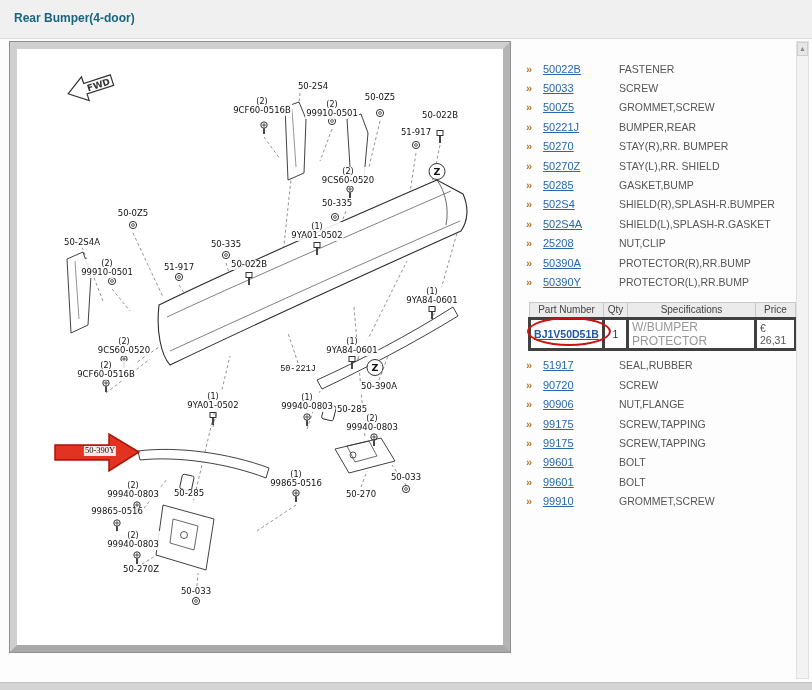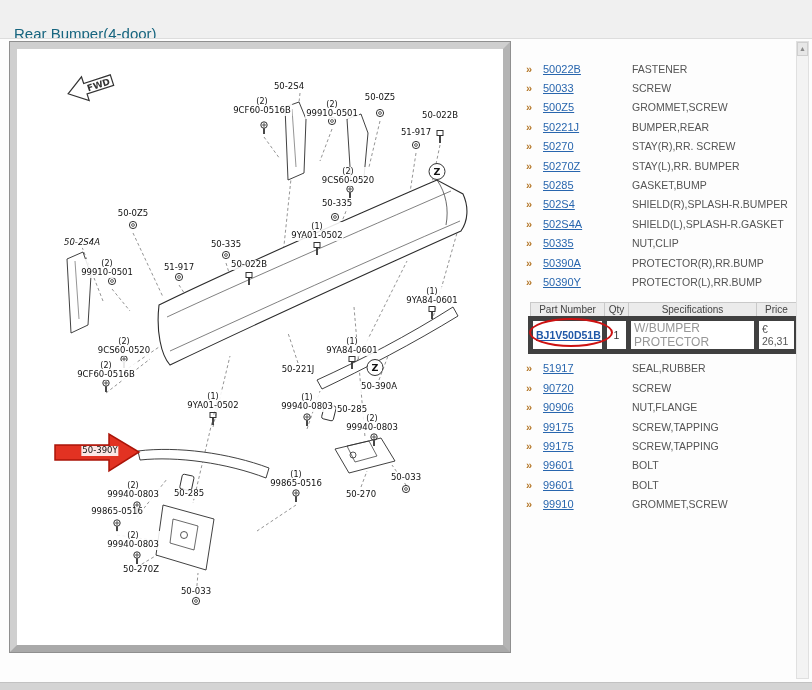--- a/index.html
+++ b/index.html
@@ -1,43 +1,43 @@
 <!DOCTYPE html>
 <html><head>
 <meta charset="utf-8">
 <style>
   *{margin:0;padding:0;box-sizing:border-box}
   html,body{width:812px;height:690px}
   body{position:relative;background:#f0f0f0;font-family:"Liberation Sans",sans-serif;overflow:hidden}
-  .page-title{position:absolute;left:14px;top:25px;font-size:15px;font-weight:normal;color:#17657f}
+  .page-title{position:absolute;left:14px;top:11px;font-size:12px;font-weight:bold;color:#17657f}
   .content{position:absolute;left:0;top:38px;width:812px;height:644px;background:#fdfdfd;border-top:1px solid #ddd}
   
   .frame{position:absolute;left:10px;top:3px;width:500px;height:610px;background:#fff;
          border:7px solid #c4c4c4;border-top-color:#cfcfcf;border-left-color:#cfcfcf;
          border-bottom-color:#a9a9a9;border-right-color:#b4b4b4;outline:1px solid #8f8f8f}
   .frame svg{position:absolute;left:0;top:0}
   #dlabels{position:absolute;left:0;top:0;width:486px;height:596px;pointer-events:none}
   .dl{position:absolute;transform:translateX(-50%);font-size:8.5px;line-height:1.15;color:#111;
       background:rgba(255,255,255,.88);text-align:center;white-space:nowrap;
       font-family:"DejaVu Sans",sans-serif;padding:0 1px}
   .dl .q{display:block;font-size:8px}
   .dl.z{width:17px;height:17px;border:1px solid #333;border-radius:50%;line-height:15px;
         font-size:9.5px;background:#fff;padding:0;font-weight:bold}
   svg text{font-family:"DejaVu Sans",sans-serif;font-weight:bold}
   
   .plist{position:absolute;left:526px;top:20px;width:280px}
   .prow{display:flex;align-items:center;height:19.4px}
   .chev{width:17px;color:#b5792b;font-size:11px;font-weight:bold;letter-spacing:-1px}
-  .pcode{width:89px;font-size:11px;color:#2866ae;text-decoration:underline}
+  .pcode{width:76px;font-size:11px;color:#2866ae;text-decoration:underline}
   .pdesc{font-size:10.5px;color:#555;white-space:nowrap}
   
   .spec-table{border-collapse:collapse;table-layout:fixed;width:266px;margin:10px 0 5px 2px}
   .spec-table th{background:#ebebeb;border:1px solid #c9c9c9;font-size:10px;font-weight:normal;
                  color:#444;height:16px;padding:0;text-align:center}
-  .spec-table td{border:5px solid #404040;font-size:10.5px;height:24px;padding:0 3px;background:#fff}
+  .spec-table td{border:3px solid #404040;font-size:10.5px;height:24px;padding:0 3px;background:#fff}
   td.pn-cell{position:relative;text-align:center}
   td.pn-cell a{color:#2058a8;font-weight:bold;font-size:10.5px;text-decoration:underline}
   .ellipse{position:absolute;left:-4px;top:-3px;width:84px;height:29px;border:2.5px solid #cc1111;
            border-radius:50%;pointer-events:none}
   td.qty-cell{text-align:center;color:#333}
   td.spec-cell{color:#979797;font-size:12px}
   td.price-cell{color:#555}
   
   .vscroll{position:absolute;right:3px;top:2px;width:13px;height:638px;background:#f3f3f3;border:1px solid #e0e0e0}
   .sb-up{height:14px;background:#e7e7e7;border:1px solid #cfcfcf;font-size:7px;color:#8a8a8a;
@@ -167,46 +167,46 @@
       </g>
 
       <g transform="rotate(-18 72 38)">
         <polygon points="50,38 68,26 68,33 96,33 96,44 68,44 68,51" fill="#fff" stroke="#333" stroke-width="1.2"></polygon>
         <text x="70" y="42" font-size="9" fill="#333">FWD</text>
       </g>
 
       <polygon points="38,396 92,396 92,385 122,403 92,422 92,411 38,411" fill="#e23222" stroke="#aa1408" stroke-width="1.5"></polygon>
     </svg>
     <div id="dlabels">
-        <div class="dl" style="left: 272px; top: 33px;"><span>50-2S4</span></div>
+        <div class="dl" style="left: 296px; top: 33px;"><span>50-2S4</span></div>
         <div class="dl" style="left: 245px; top: 48px;"><span class="q">(2)</span><span>9CF60-0516B</span></div>
         <div class="dl" style="left: 315px; top: 51px;"><span class="q">(2)</span><span>99910-0501</span></div>
         <div class="dl" style="left: 363px; top: 44px;"><span>50-0Z5</span></div>
         <div class="dl" style="left: 423px; top: 62px;"><span>50-022B</span></div>
         <div class="dl" style="left: 399px; top: 79px;"><span>51-917</span></div>
         <div class="dl" style="left: 331px; top: 118px;"><span class="q">(2)</span><span>9CS60-0520</span></div>
         <div class="dl" style="left: 320px; top: 150px;"><span>50-335</span></div>
         <div class="dl" style="left: 300px; top: 173px;"><span class="q">(1)</span><span>9YA01-0502</span></div>
         <div class="dl" style="left: 116px; top: 160px;"><span>50-0Z5</span></div>
-        <div class="dl" style="left: 65px; top: 189px; font-style: italic;"><span>50-2S4A</span></div>
+        <div class="dl" style="left: 65px; top: 189px;"><span>50-2S4A</span></div>
         <div class="dl" style="left: 90px; top: 210px;"><span class="q">(2)</span><span>99910-0501</span></div>
         <div class="dl" style="left: 162px; top: 214px;"><span>51-917</span></div>
         <div class="dl" style="left: 209px; top: 191px;"><span>50-335</span></div>
         <div class="dl" style="left: 232px; top: 211px;"><span>50-022B</span></div>
         <div class="dl" style="left: 107px; top: 288px;"><span class="q">(2)</span><span>9CS60-0520</span></div>
         <div class="dl" style="left: 89px; top: 312px;"><span class="q">(2)</span><span>9CF60-0516B</span></div>
         <div class="dl" style="left: 415px; top: 238px;"><span class="q">(1)</span><span>9YA84-0601</span></div>
         <div class="dl" style="left: 335px; top: 288px;"><span class="q">(1)</span><span>9YA84-0601</span></div>
-        <div class="dl" style="left: 281px; top: 316px;"><span>50-221J</span></div>
+        <div class="dl" style="left: 281px; top: 316px; font-family: Liberation Mono, monospace;"><span>50-221J</span></div>
         <div class="dl" style="left: 196px; top: 343px;"><span class="q">(1)</span><span>9YA01-0502</span></div>
         <div class="dl" style="left: 362px; top: 333px;"><span>50-390A</span></div>
         <div class="dl" style="left: 290px; top: 344px;"><span class="q">(1)</span><span>99940-0803</span></div>
         <div class="dl" style="left: 335px; top: 356px;"><span>50-285</span></div>
         <div class="dl" style="left: 355px; top: 365px;"><span class="q">(2)</span><span>99940-0803</span></div>
-        <div class="dl" style="left: 83px; top: 397px;"><span>50-390Y</span></div>
+        <div class="dl" style="left: 83px; top: 397px; font-family: Liberation Serif, serif;"><span>50-390Y</span></div>
         <div class="dl" style="left: 279px; top: 421px;"><span class="q">(1)</span><span>99865-0516</span></div>
         <div class="dl" style="left: 116px; top: 432px;"><span class="q">(2)</span><span>99940-0803</span></div>
         <div class="dl" style="left: 172px; top: 440px;"><span>50-285</span></div>
         <div class="dl" style="left: 100px; top: 458px;"><span>99865-0516</span></div>
         <div class="dl" style="left: 344px; top: 441px; text-align: center;"><span>50-270</span></div>
         <div class="dl" style="left: 389px; top: 424px;"><span>50-033</span></div>
         <div class="dl" style="left: 116px; top: 482px;"><span class="q">(2)</span><span>99940-0803</span></div>
         <div class="dl" style="left: 124px; top: 516px;"><span>50-270Z</span></div>
         <div class="dl" style="left: 179px; top: 538px;"><span>50-033</span></div>
         <div class="dl z" style="left: 420px; top: 114px;"><span>Z</span></div>
@@ -232,45 +232,45 @@
           <span class="pdesc">GROMMET,SCREW</span>
         </div>
         <div class="prow">
           <span class="chev">»</span>
           <a class="pcode" href="#">50221J</a>
           <span class="pdesc">BUMPER,REAR</span>
         </div>
         <div class="prow">
           <span class="chev">»</span>
           <a class="pcode" href="#">50270</a>
-          <span class="pdesc">STAY(R),RR. SCREW</span>
+          <span class="pdesc">STAY(R),RR. BUMPER</span>
         </div>
         <div class="prow">
           <span class="chev">»</span>
           <a class="pcode" href="#">50270Z</a>
-          <span class="pdesc">STAY(L),RR. BUMPER</span>
+          <span class="pdesc">STAY(L),RR. SHIELD</span>
         </div>
         <div class="prow">
           <span class="chev">»</span>
           <a class="pcode" href="#">50285</a>
           <span class="pdesc">GASKET,BUMP</span>
         </div>
         <div class="prow">
           <span class="chev">»</span>
           <a class="pcode" href="#">502S4</a>
           <span class="pdesc">SHIELD(R),SPLASH-R.BUMPER</span>
         </div>
         <div class="prow">
           <span class="chev">»</span>
           <a class="pcode" href="#">502S4A</a>
           <span class="pdesc">SHIELD(L),SPLASH-R.GASKET</span>
         </div>
         <div class="prow">
           <span class="chev">»</span>
-          <a class="pcode" href="#">50335</a>
+          <a class="pcode" href="#">25208</a>
           <span class="pdesc">NUT,CLIP</span>
         </div>
         <div class="prow">
           <span class="chev">»</span>
           <a class="pcode" href="#">50390A</a>
           <span class="pdesc">PROTECTOR(R),RR.BUMP</span>
         </div>
         <div class="prow">
           <span class="chev">»</span>
           <a class="pcode" href="#">50390Y</a>

